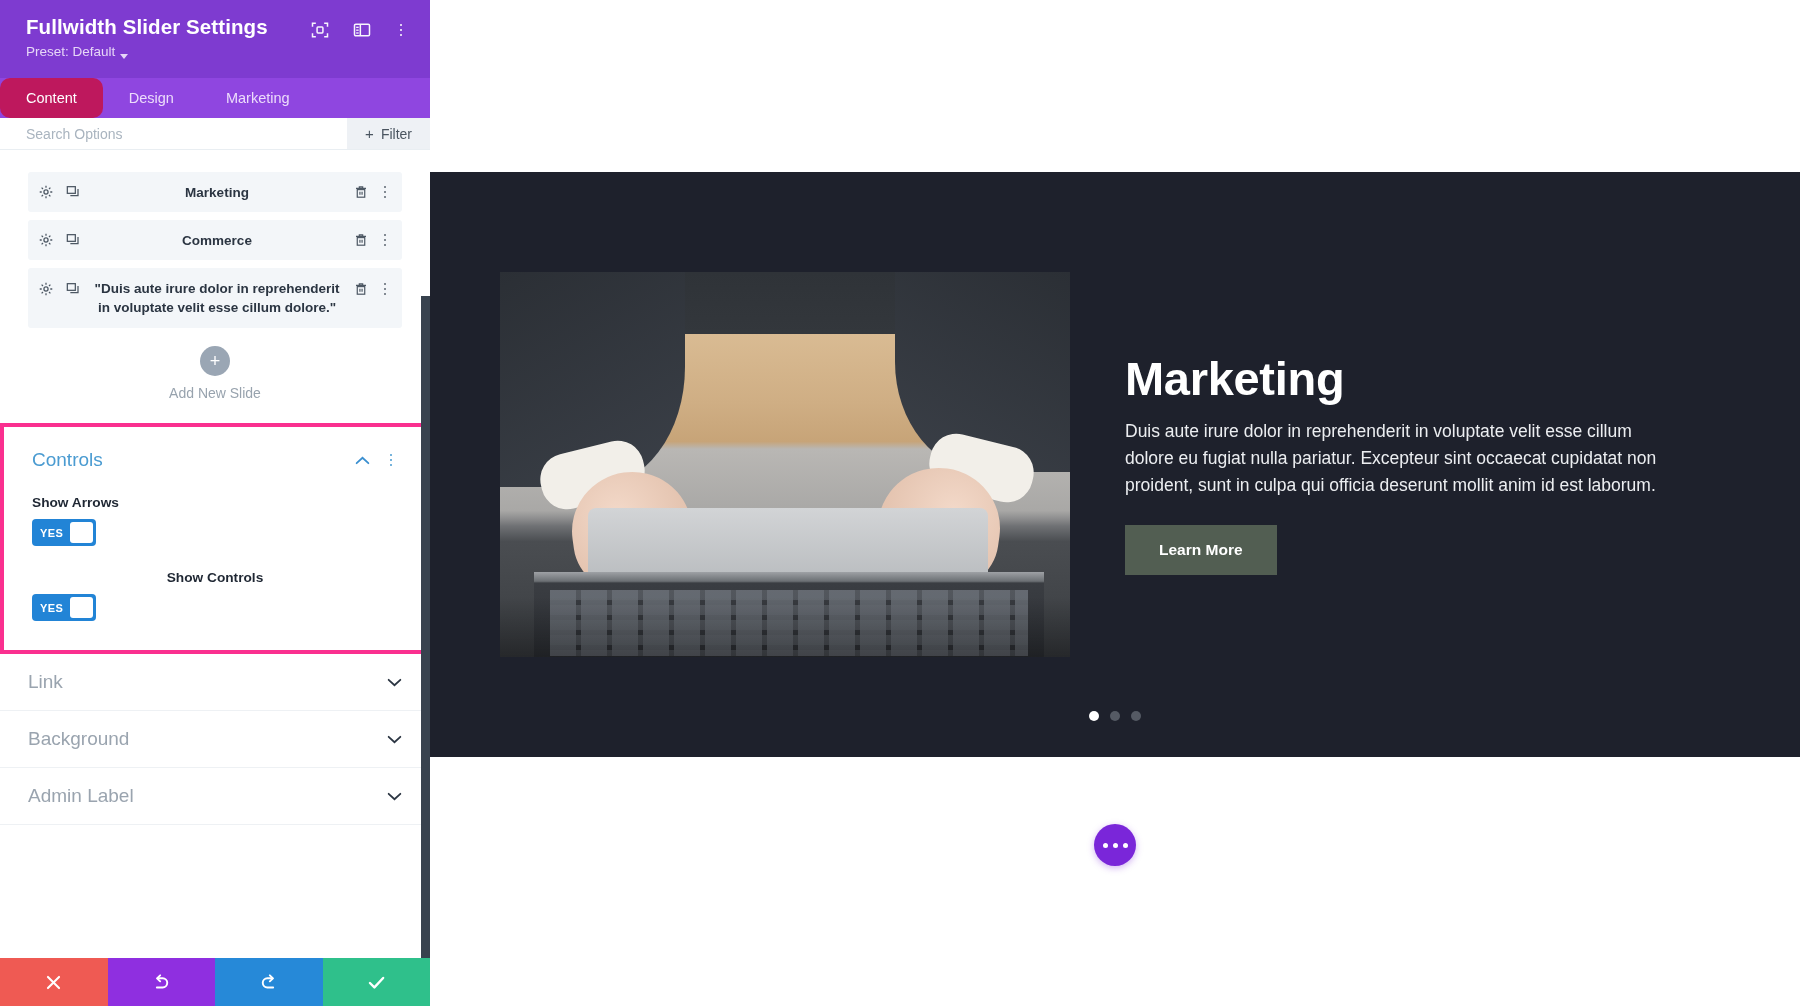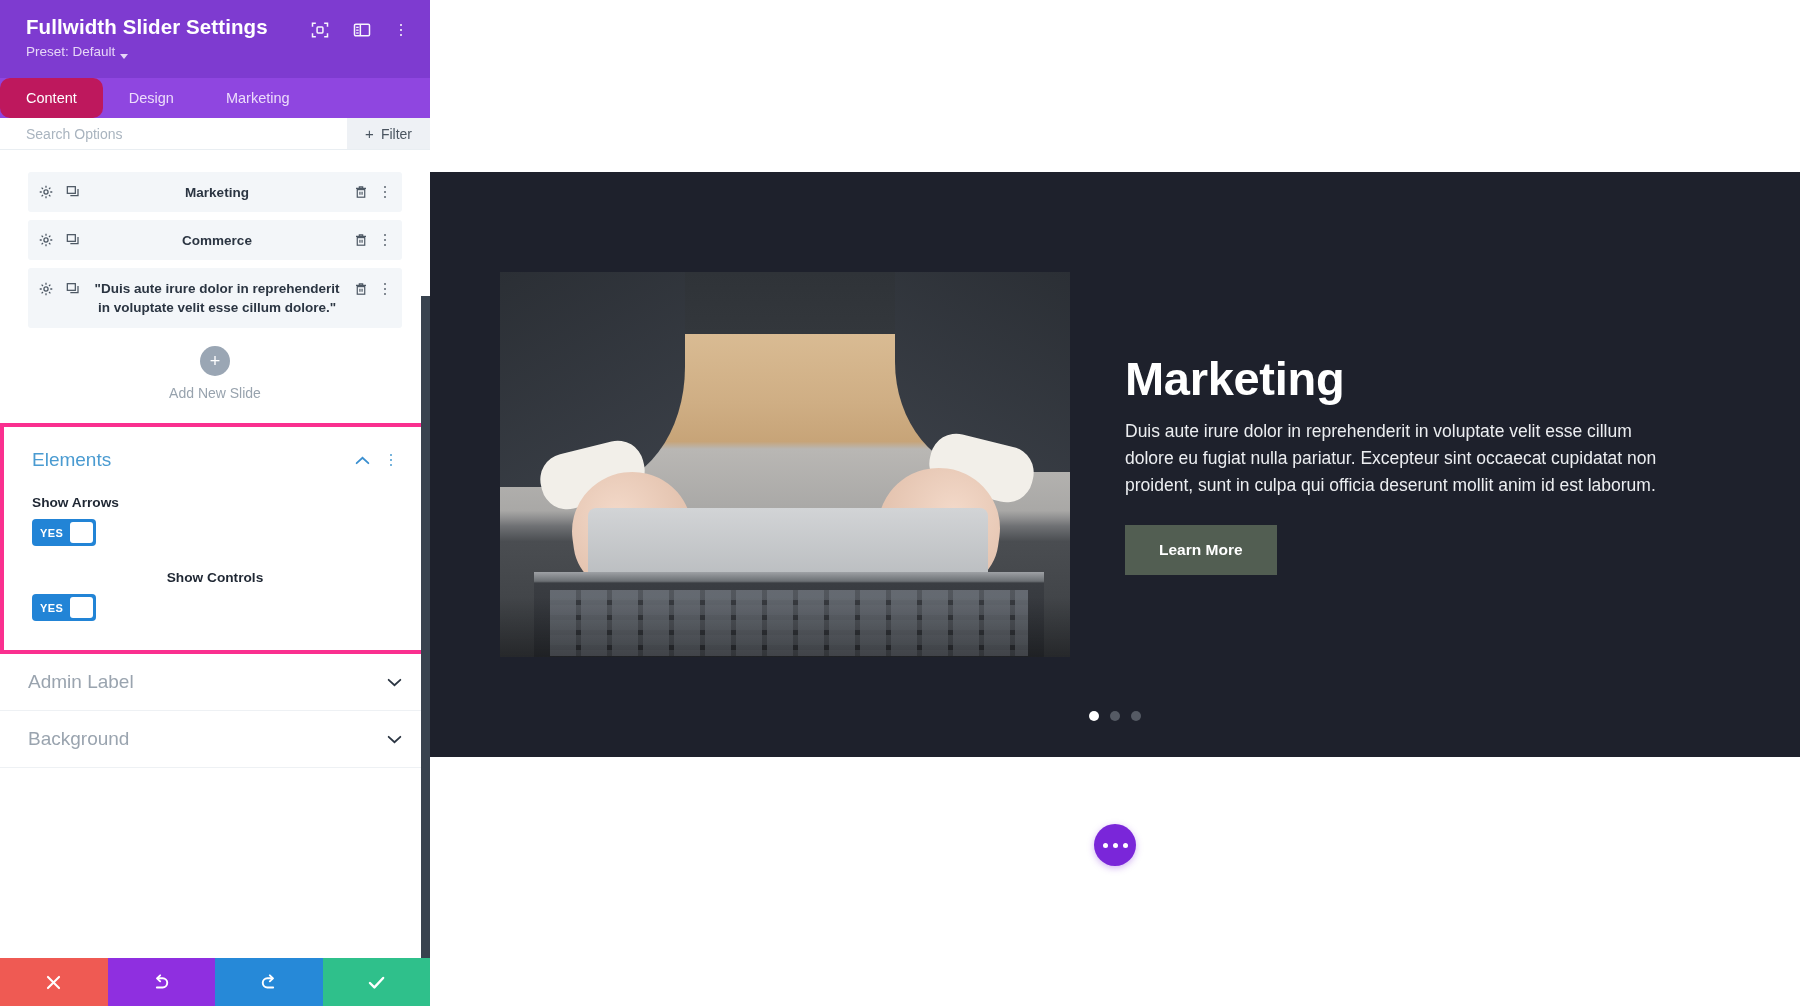--- a/index.html
+++ b/index.html
@@ -369,21 +369,21 @@
 
         <div class="add-slide">
           <span class="add-circle">+</span>
           <div class="add-label">Add New Slide</div>
         </div>
       </div>
 
       <div class="elements-wrap">
         <div class="elements-inner">
           <div class="section-head">
-            <span class="section-title-open">Elements</span>
+            <span class="section-title-open">Controls</span>
             <span class="section-head-icons">
               <svg class="chev" viewBox="0 0 16 10">
                 <path d="M1.5 8 8 2l6.5 6" fill="none" stroke="#3a8fd0" stroke-width="2" stroke-linecap="round"></path>
               </svg>
               <span class="dots-v blue">
                   <i></i>
                   <i></i>
                   <i></i>
                 </span>
             </span>
@@ -401,27 +401,33 @@
             <div class="field-label">Show Controls</div>
             <div class="toggle">
               <span class="yes">YES</span>
               <span class="knob"></span>
             </div>
           </div>
         </div>
       </div>
 
       <div class="sec-collapsed">
-        <span class="title">Admin Label</span>
+        <span class="title">Link</span>
         <svg class="chev" viewBox="0 0 16 10">
           <path d="M1.5 2 8 8l6.5-6" fill="none" stroke="#2b3542" stroke-width="2" stroke-linecap="round"></path>
         </svg>
       </div>
       <div class="sec-collapsed">
         <span class="title">Background</span>
+        <svg class="chev" viewBox="0 0 16 10">
+          <path d="M1.5 2 8 8l6.5-6" fill="none" stroke="#2b3542" stroke-width="2" stroke-linecap="round"></path>
+        </svg>
+      </div>
+      <div class="sec-collapsed">
+        <span class="title">Admin Label</span>
         <svg class="chev" viewBox="0 0 16 10">
           <path d="M1.5 2 8 8l6.5-6" fill="none" stroke="#2b3542" stroke-width="2" stroke-linecap="round"></path>
         </svg>
       </div>
 
       <div class="panel-scrollbar">
         <div class="thumb"></div>
       </div>
     </div>
 

